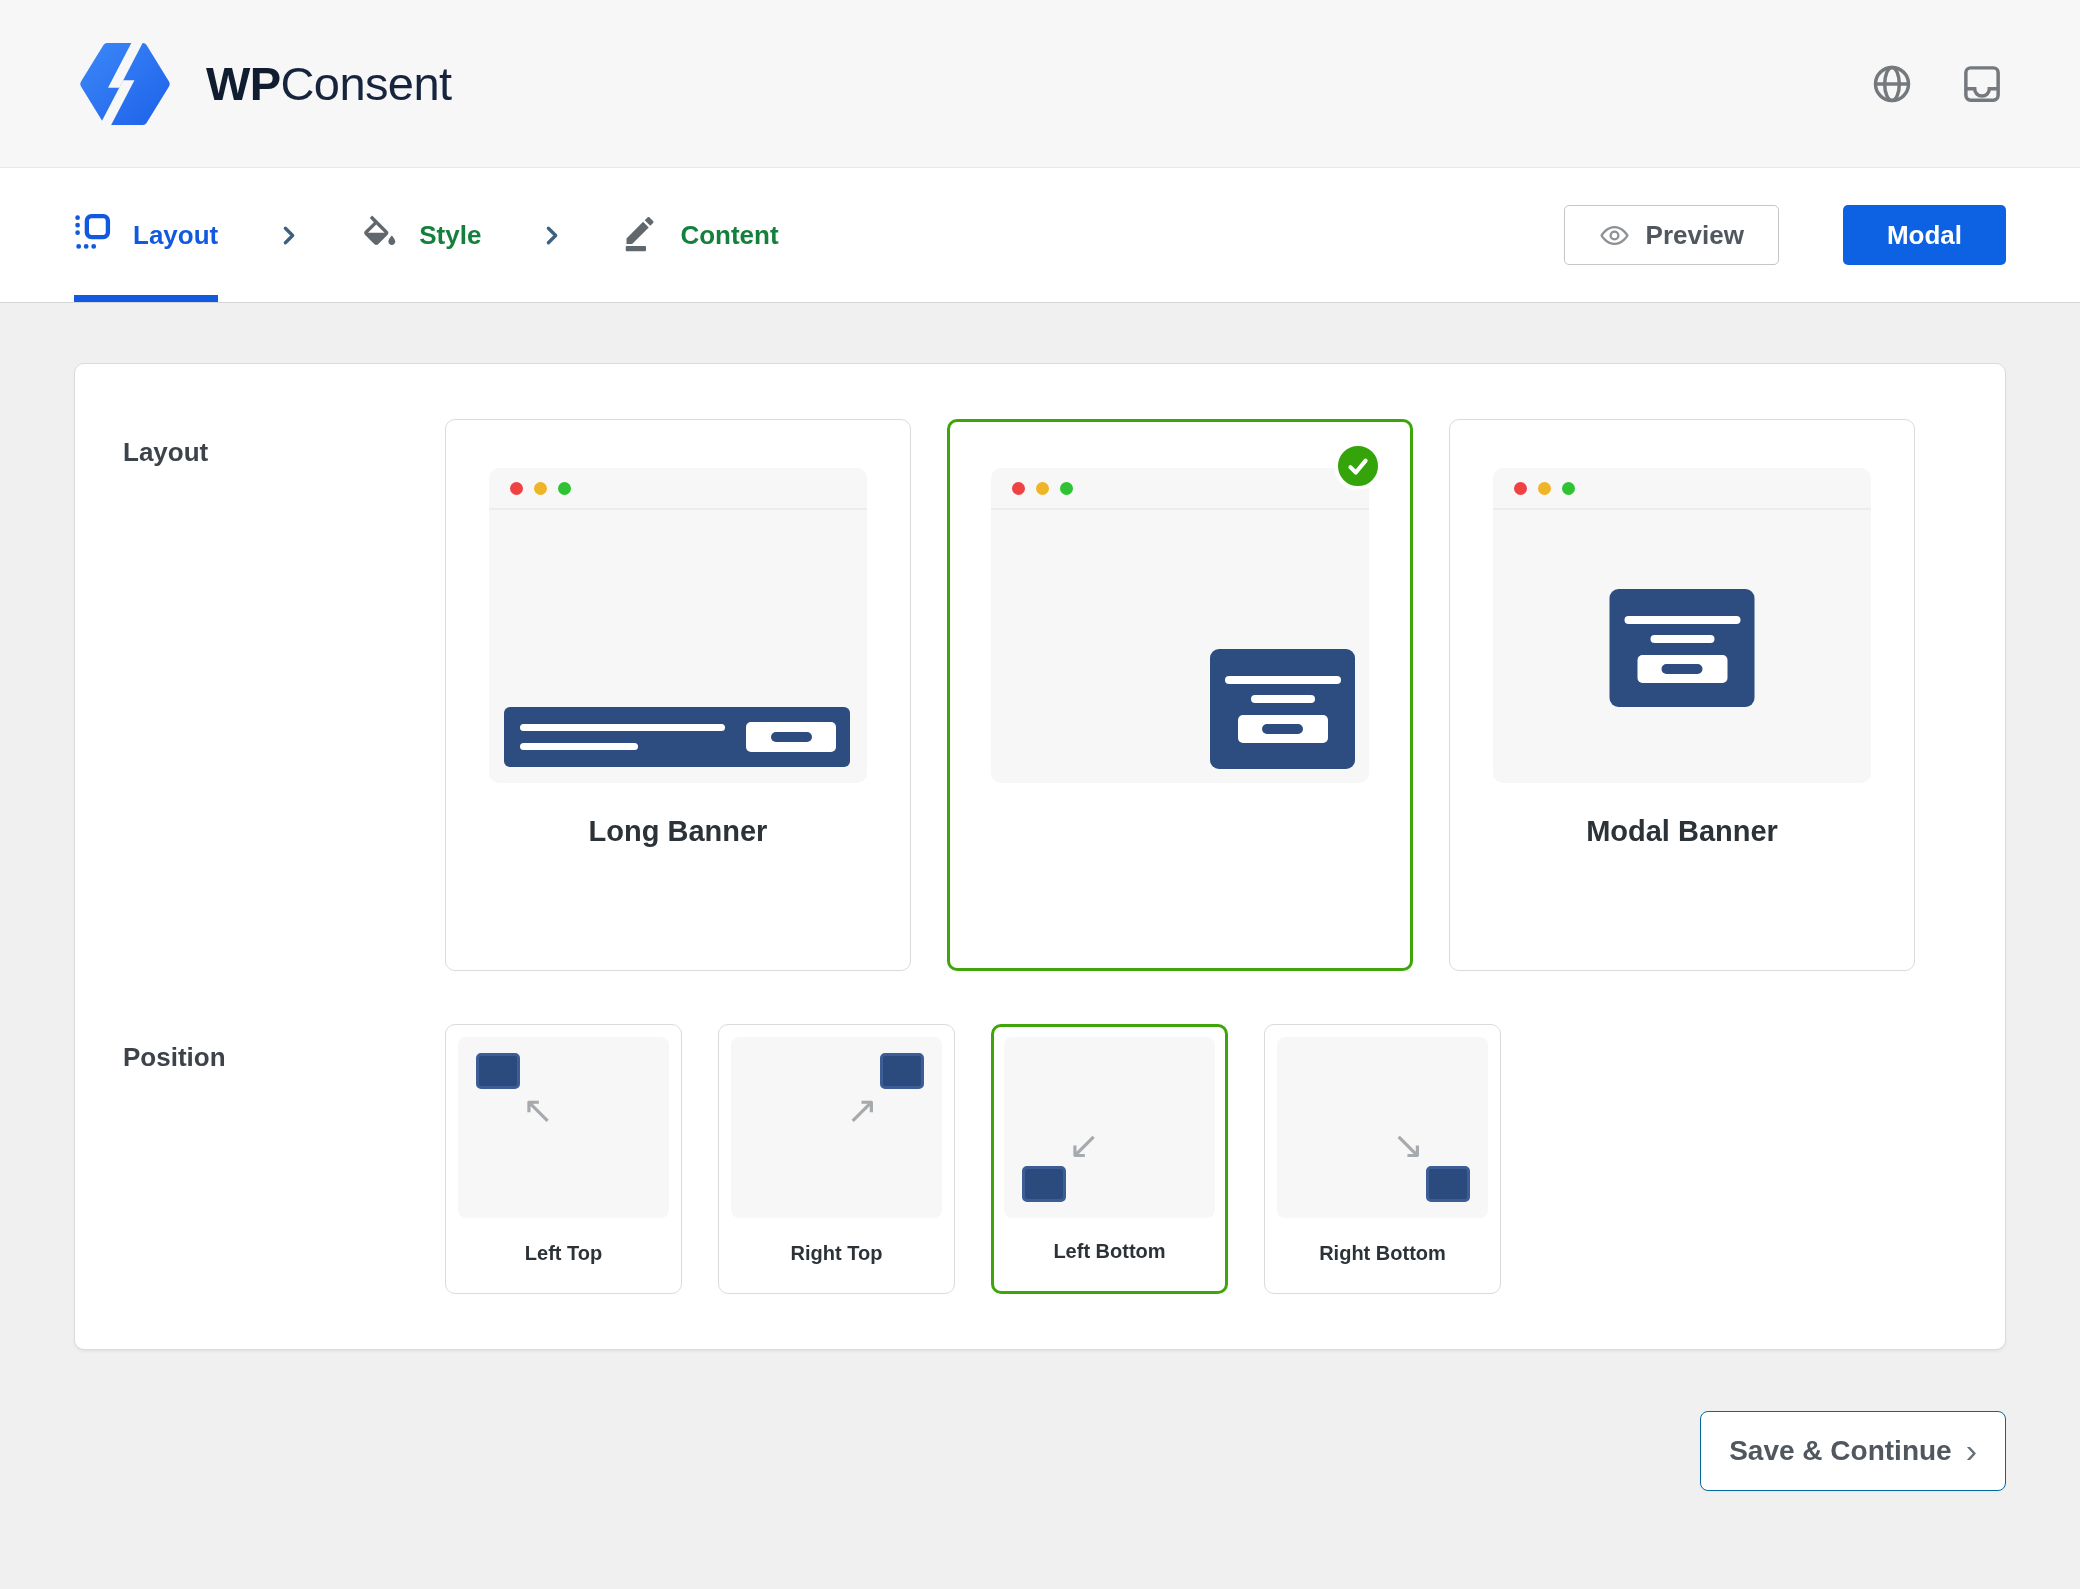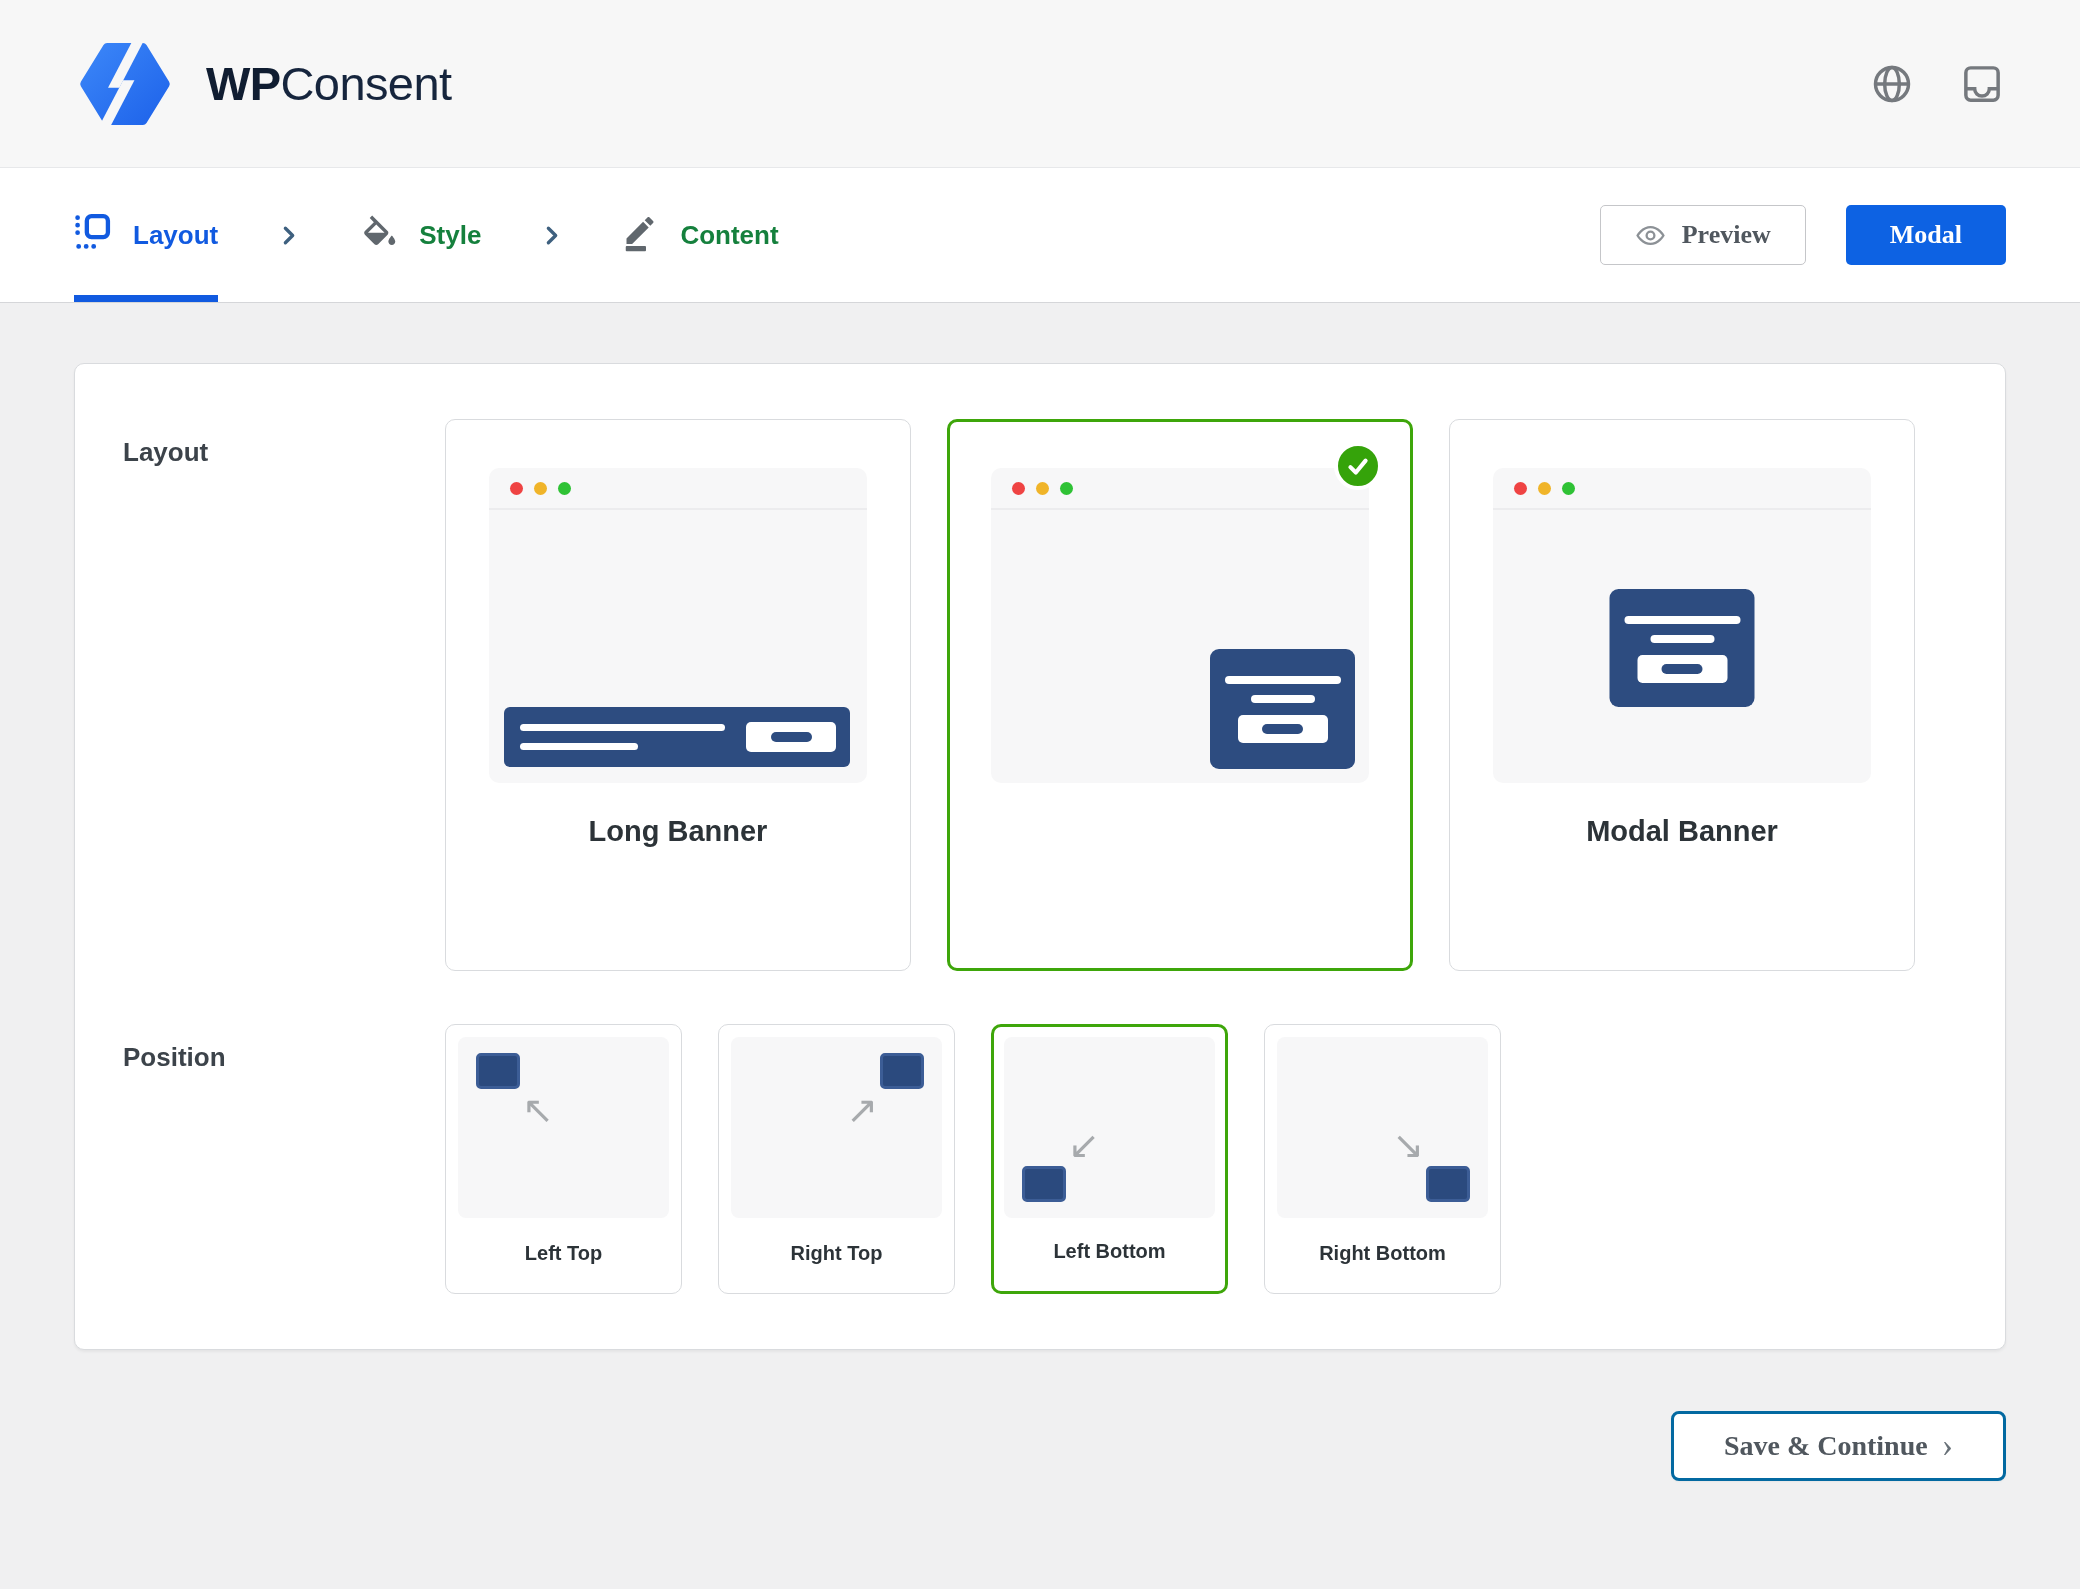--- a/index.html
+++ b/index.html
@@ -41,22 +41,22 @@
   }
   .tab.active { color:#115ae0; }
   .tab.active::after {
     content:""; position:absolute; left:0; right:0; bottom:0;
     height:7px; background:#115ae0;
   }
   .tab-sep { margin:0 58px; display:flex; }
   .tab-actions { display:flex; align-items:center; gap:40px; }
   .btn {
     display:inline-flex; align-items:center; justify-content:space-between;
-    border-radius:5px; font-family:Liberation Serif, serif; font-weight:700; font-size:26px;
-    cursor:pointer; border:none; line-height:1;
+    border-radius:5px; font-family:Liberation Sans, sans-serif; font-weight:700; font-size:26px;
+    cursor:pointer; border:none; line-height:1;margin-left:24px;
   }
   .btn-preview {
     height:60px; padding:0 34px; gap:16px;
     background:#fff; border:1px solid #c5c6c9; color:#50575e;
   }
   .btn-save { height:60px; padding:0 44px; background:#0d62e3; color:#fff; }
 
   
   .main { padding:60px 74px 0; }
   .panel {
@@ -166,22 +166,22 @@
   .pos-arrow.lb { left:64px; bottom:54px; }
   .pos-arrow.rb { right:64px; bottom:54px; }
   .pos-label {
     position:absolute; left:0; right:0; bottom:28px; text-align:center;
     font-size:20px; font-weight:700; color:#2c3338;
   }
 
   
   .footer-actions { display:flex; justify-content:flex-end; margin-top:61px; }
   .btn-continue {
-    height:70px; padding:0 50px; gap:14px;
-    background:#fff; border:3px solid #0369a1; border-radius:8px;
+    height:80px; padding:0 28px; gap:14px;
+    background:#fff; border:1px solid #0369a1; border-radius:8px;
     color:#50575e; font-size:28px; font-weight:700;
     box-shadow:0 1px 2px rgba(0,0,0,.04);
   }
   .cont-chev { font-size:34px; font-weight:400; color:#677077; margin-top:-2px; }
 </style>
 </head>
 <body>
 
 <header class="topbar">
   <div class="brand">

